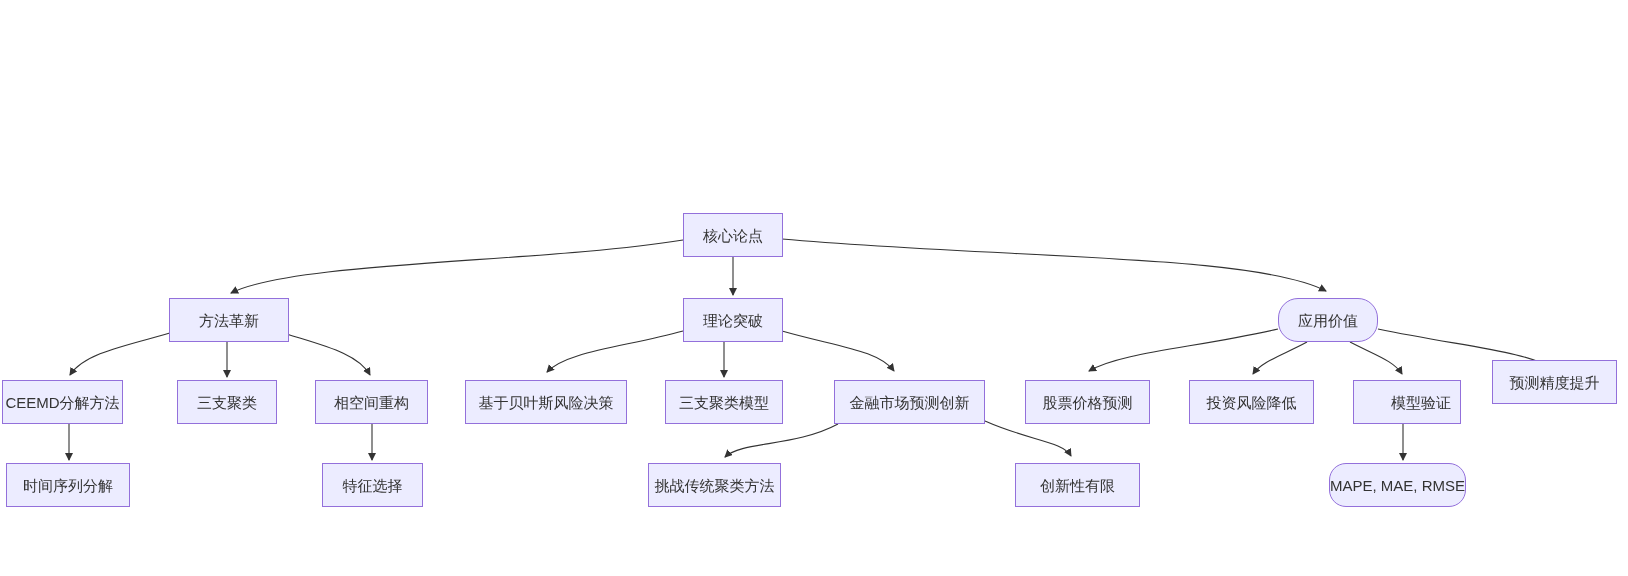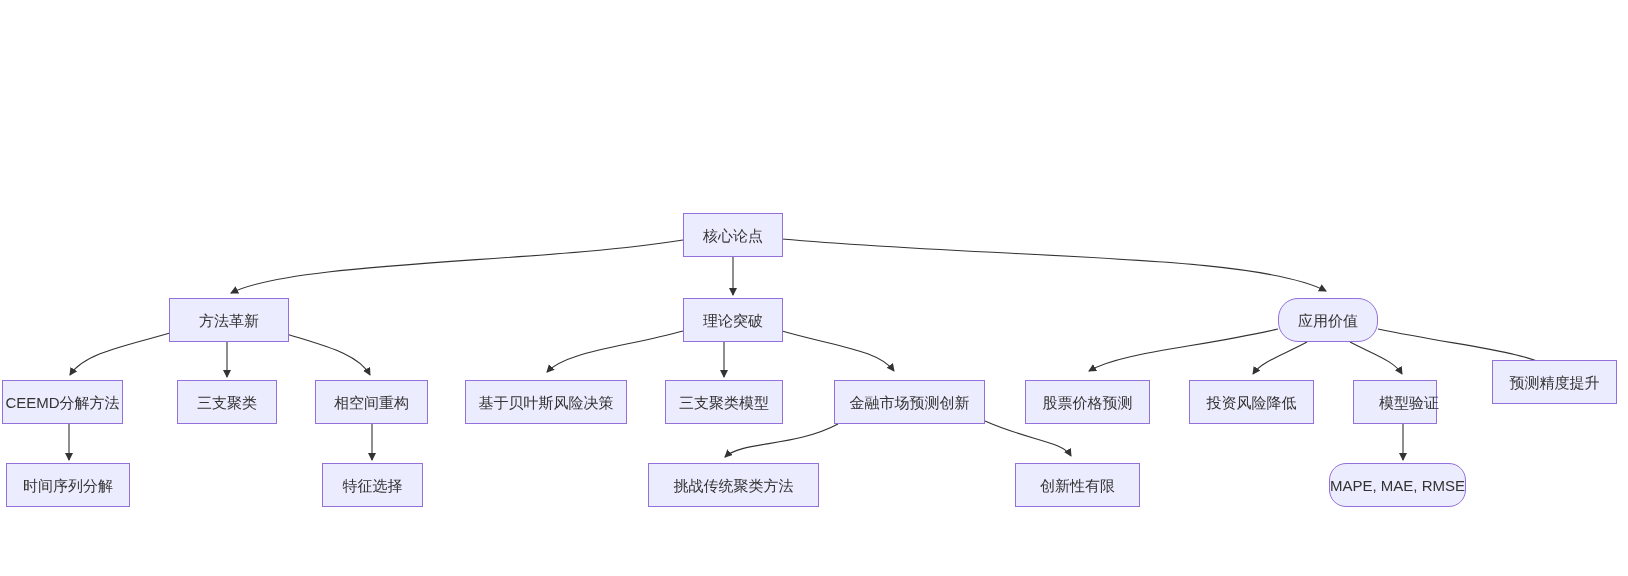--- a/index.html
+++ b/index.html
@@ -84,22 +84,22 @@
   <div class="node" style="left:1278px; top:298px; width:100px;border-radius:20px;">应用价值</div>
 
   <div class="node" style="left:2px; top:380px; width:121px;">CEEMD分解方法</div>
   <div class="node" style="left:315px; top:380px; width:113px;">相空间重构</div>
   <div class="node" style="left:177px; top:380px; width:100px;">三支聚类</div>
   <div class="node" style="left:465px; top:380px; width:162px;">基于贝叶斯风险决策</div>
   <div class="node" style="left:665px; top:380px; width:118px;">三支聚类模型</div>
   <div class="node" style="left:834px; top:380px; width:151px;">金融市场预测创新</div>
   <div class="node" style="left:1025px; top:380px; width:125px;">股票价格预测</div>
   <div class="node" style="left:1189px; top:380px; width:125px;">投资风险降低</div>
-  <div class="node" style="left:1353px; top:380px; width:84px;padding-left:28px;">模型验证</div>
+  <div class="node" style="left:1353px; top:380px; width:108px;padding-left:28px;">模型验证</div>
   <div class="node" style="left:1492px; top:360px; width:125px;">预测精度提升</div>
 
   <div class="node" style="left:6px; top:463px; width:124px;">时间序列分解</div>
   <div class="node" style="left:322px; top:463px; width:101px;">特征选择</div>
-  <div class="node" style="left:648px; top:463px; width:171px;">挑战传统聚类方法</div>
+  <div class="node" style="left:648px; top:463px; width:133px;">挑战传统聚类方法</div>
   <div class="node" style="left:1015px; top:463px; width:125px;">创新性有限</div>
   <div class="node" style="left:1329px; top:463px; width:137px;border-radius:17px;">MAPE, MAE, RMSE</div>
 
 </div>
 
 </body></html>

